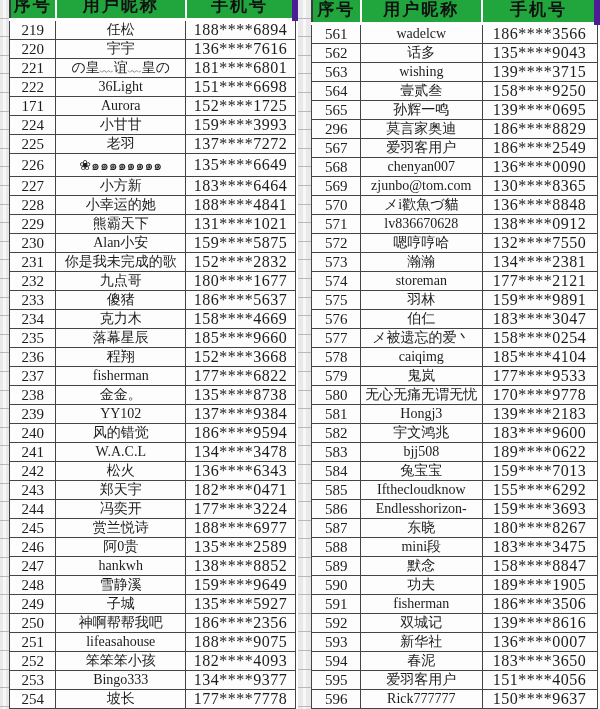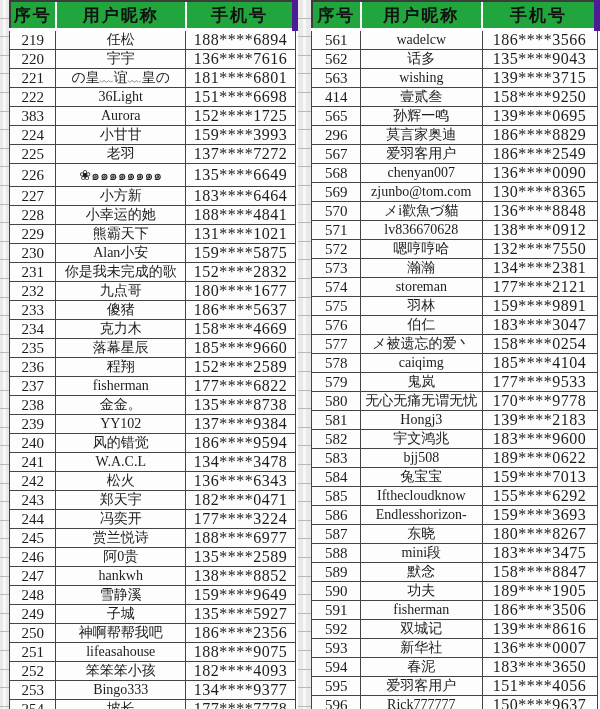--- a/index.html
+++ b/index.html
@@ -2,21 +2,21 @@
 <html><head>
 <meta charset="utf-8">
 <style>
   html,body{margin:0;padding:0;}
   body{
     width:600px;height:709px;overflow:hidden;
     background:#ffffff;
     font-family:"Liberation Serif","DejaVu Serif",serif;
     color:#1c1c1c;
   }
-  .sheet{display:flex;align-items:flex-start;height:709px;padding-top:0;box-sizing:border-box;}
+  .sheet{display:flex;align-items:flex-end;height:709px;padding-top:0;box-sizing:border-box;}
   .gutter{
     align-self:stretch;
     background:
       repeating-linear-gradient(to bottom,rgba(0,0,0,0) 0 17.6px,#b9b9b9 17.6px 18.6px),
       linear-gradient(to right,#e9e9e9 0 35%,#f8f8f8 35% 65%,#e9e9e9 65% 100%);
   }
   .gutter.left{width:9px;}
   .gutter.mid{width:13px;}
   table.datatable{
     border-collapse:collapse;
@@ -86,21 +86,21 @@
           <td>221</td>
           <td>の皇﹏谊﹏皇の</td>
           <td>181****6801</td>
         </tr>
         <tr>
           <td>222</td>
           <td>36Light</td>
           <td>151****6698</td>
         </tr>
         <tr>
-          <td>383</td>
+          <td>171</td>
           <td>Aurora</td>
           <td>152****1725</td>
         </tr>
         <tr>
           <td>224</td>
           <td>小甘甘</td>
           <td>159****3993</td>
         </tr>
         <tr>
           <td>225</td>
@@ -153,21 +153,21 @@
           <td>158****4669</td>
         </tr>
         <tr>
           <td>235</td>
           <td>落幕星辰</td>
           <td>185****9660</td>
         </tr>
         <tr>
           <td>236</td>
           <td>程翔</td>
-          <td>152****2589</td>
+          <td>152****3668</td>
         </tr>
         <tr>
           <td>237</td>
           <td>fisherman</td>
           <td>177****6822</td>
         </tr>
         <tr>
           <td>238</td>
           <td>金金。</td>
           <td>135****8738</td>
@@ -280,21 +280,21 @@
           <td>562</td>
           <td>话多</td>
           <td>135****9043</td>
         </tr>
         <tr>
           <td>563</td>
           <td>wishing</td>
           <td>139****3715</td>
         </tr>
         <tr>
-          <td>414</td>
+          <td>564</td>
           <td>壹贰叁</td>
           <td>158****9250</td>
         </tr>
         <tr>
           <td>565</td>
           <td>孙辉一鸣</td>
           <td>139****0695</td>
         </tr>
         <tr>
           <td>296</td>

